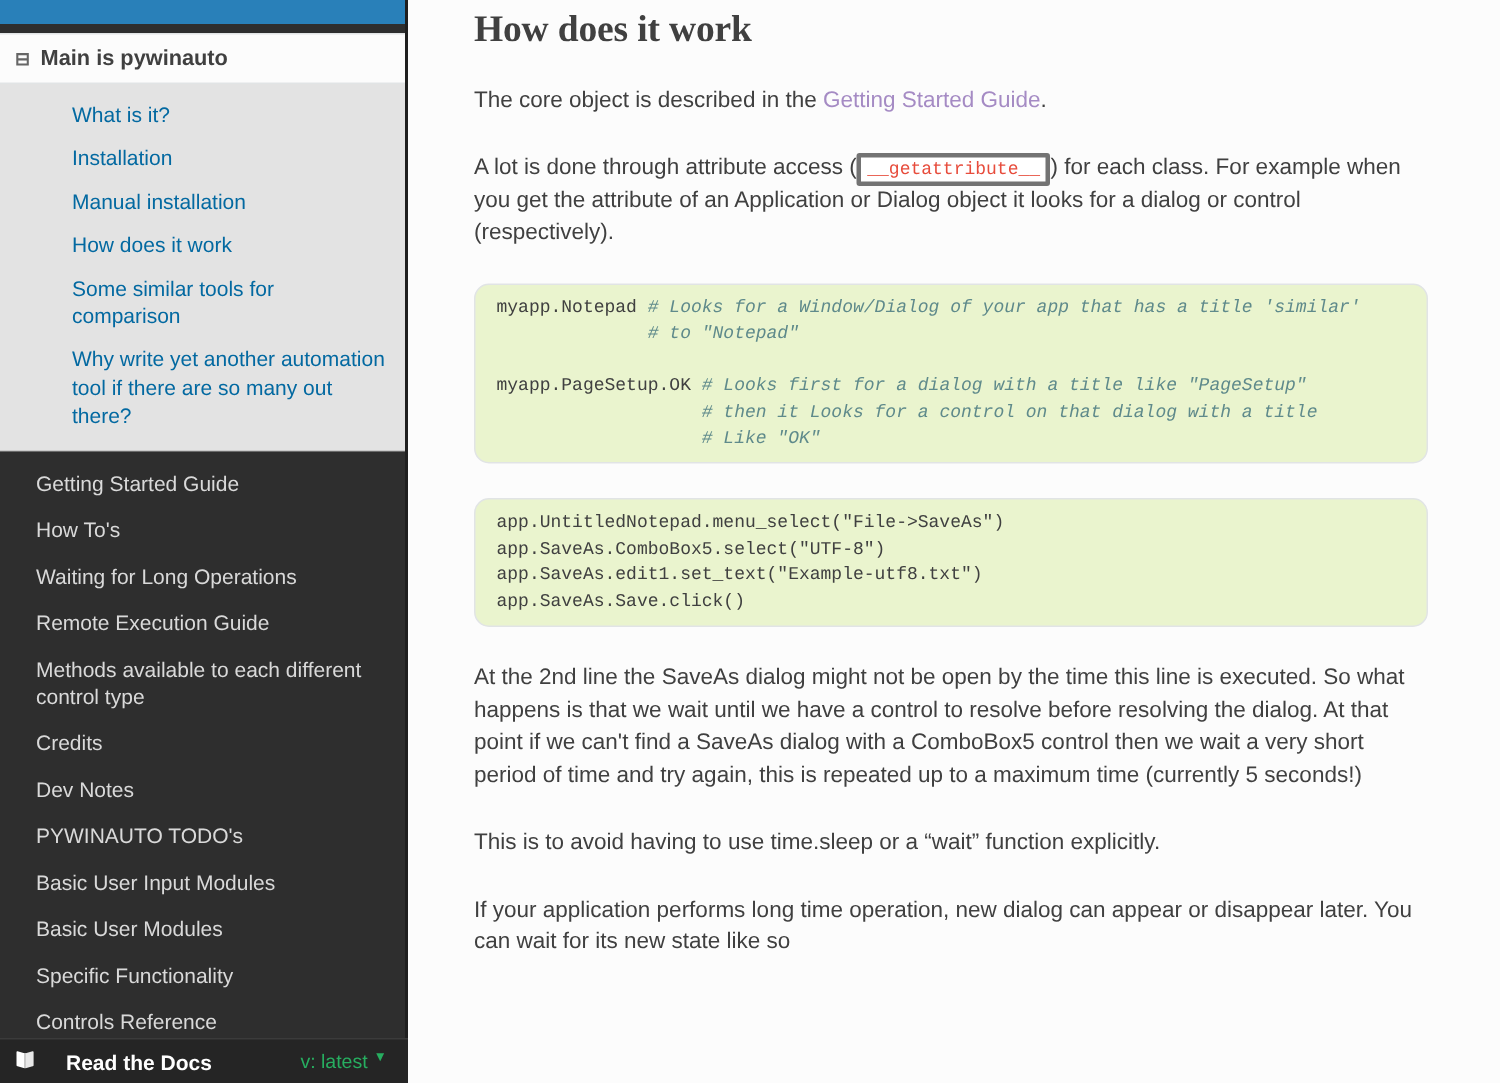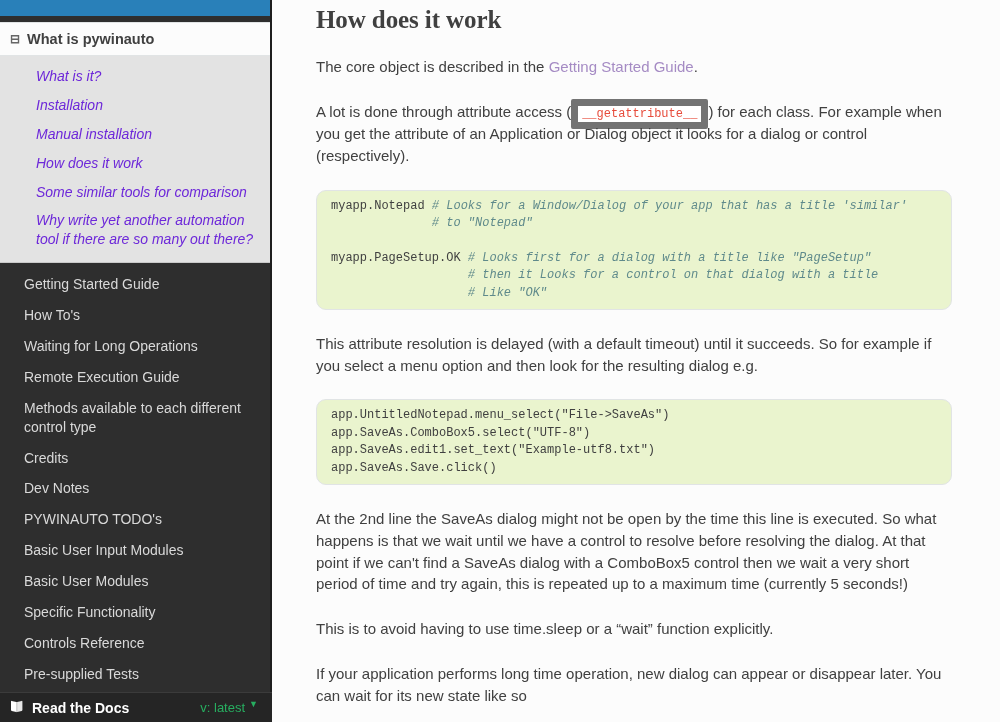--- a/index.html
+++ b/index.html
@@ -64,26 +64,25 @@
   .subnav {
     background: #e3e3e3;
     padding: 6px 0 8px 0;
     margin: 0;
     list-style: none;
     border-bottom: 1px solid #c9c9c9;
   }
   .subnav li { margin: 0; }
   .subnav a {
     display: block;
-    color: #6d28d9;
+    color: #0369a1;
     font-size: 14px;
     text-decoration: none;
-    padding: 5px 14px 5px 36px;
+    padding: 5px 14px 5px 48px;
     line-height: 1.35;
-    font-style: italic;
   }
 
   
   .mainnav {
     list-style: none;
     margin: 0;
     padding: 6px 0 0 0;
     background: #2e2e2e;
   }
   .mainnav li { margin: 0; }
@@ -113,21 +112,21 @@
     background: #252525;
     border-top: 1px solid #3b3b3b;
     display: flex;
     align-items: center;
     justify-content: space-between;
     padding: 0 14px 0 10px;
   }
   .rtd-brand {
     display: flex;
     align-items: center;
-    gap: 8px;
+    gap: 20px;
     color: #ffffff;
     font-size: 14px;
     font-weight: bold;
   }
   .book-icon { display: inline-block; line-height: 1; font-size: 14px; color: #fff; }
   .version-badge {
     color: #27ae60;
     font-size: 13px;
     display: flex;
     align-items: flex-start;
@@ -163,21 +162,21 @@
   }
   a.doclink {
     color: #a58bc4;
     text-decoration: none;
   }
   code.inline {
     font-family: "Liberation Mono", monospace;
     font-size: 12px;
     color: #e74c3c;
     background: #fff;
-    border: 7px solid #737373;
+    border: 3px solid #737373;
     border-radius: 2px;
     padding: 1px 4px;
     white-space: nowrap;
     vertical-align: baseline;
   }
   pre.codeblock {
     background: #eaf4ce;
     border: 1px solid #e1e4e5;
     border-radius: 10px;
     font-family: "Liberation Mono", monospace;
@@ -199,21 +198,21 @@
   <nav class="sidebar">
 
     <div class="sidebar-topbar"></div>
     <div class="sidebar-searchstrip"></div>
 
     <div class="nav-scroll">
 
       <div class="nav-current">
         <span class="nav-current-link">
           <span class="toggle-icon">⊟</span>
-          <span>What is pywinauto</span>
+          <span>Main is pywinauto</span>
         </span>
       </div>
 
       <ul class="subnav">
         <li>
             <a href="#">What is it?</a>
           </li>
         <li>
             <a href="#">Installation</a>
           </li>
@@ -308,21 +307,20 @@
         <span>A lot is done through attribute access (</span><code class="inline">__getattribute__</code><span>) for each class. For example when you get the attribute of an Application or Dialog object it looks for a dialog or control (respectively).</span>
       </p>
 
       <pre class="codeblock"><span>myapp.Notepad </span><span class="cmt"># Looks for a Window/Dialog of your app that has a title 'similar'</span>
 <span>              </span><span class="cmt"># to "Notepad"</span>
 
 <span>myapp.PageSetup.OK </span><span class="cmt"># Looks first for a dialog with a title like "PageSetup"</span>
 <span>                   </span><span class="cmt"># then it Looks for a control on that dialog with a title</span>
 <span>                   </span><span class="cmt"># Like "OK"</span></pre>
 
-      <p class="para">This attribute resolution is delayed (with a default timeout) until it succeeds. So for example if you select a menu option and then look for the resulting dialog e.g.</p>
 
       <pre class="codeblock"><span>app.UntitledNotepad.menu_select("File-&gt;SaveAs")</span>
 <span>app.SaveAs.ComboBox5.select("UTF-8")</span>
 <span>app.SaveAs.edit1.set_text("Example-utf8.txt")</span>
 <span>app.SaveAs.Save.click()</span></pre>
 
       <p class="para">At the 2nd line the SaveAs dialog might not be open by the time this line is executed. So what happens is that we wait until we have a control to resolve before resolving the dialog. At that point if we can't find a SaveAs dialog with a ComboBox5 control then we wait a very short period of time and try again, this is repeated up to a maximum time (currently 5 seconds!)</p>
 
       <p class="para">This is to avoid having to use time.sleep or a “wait” function explicitly.</p>
 

